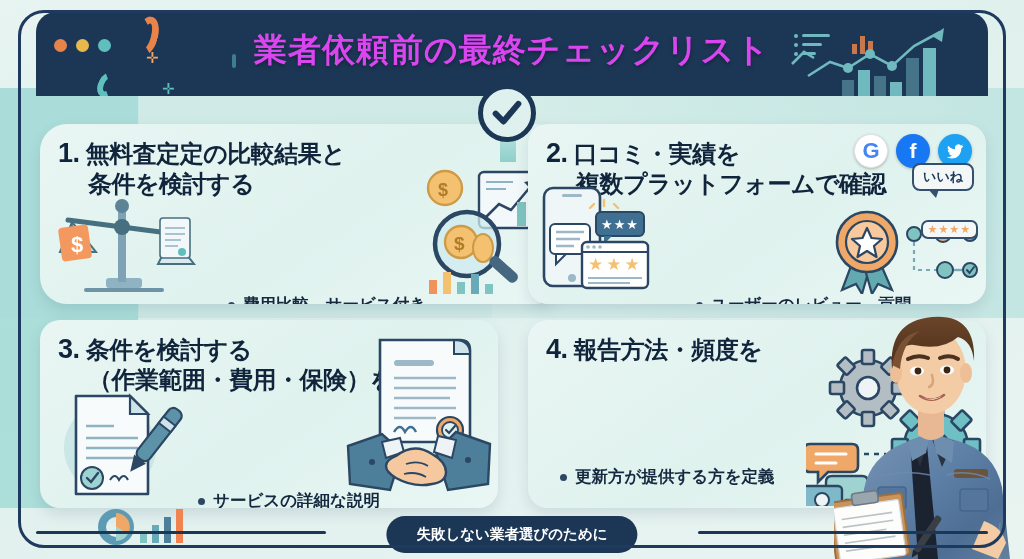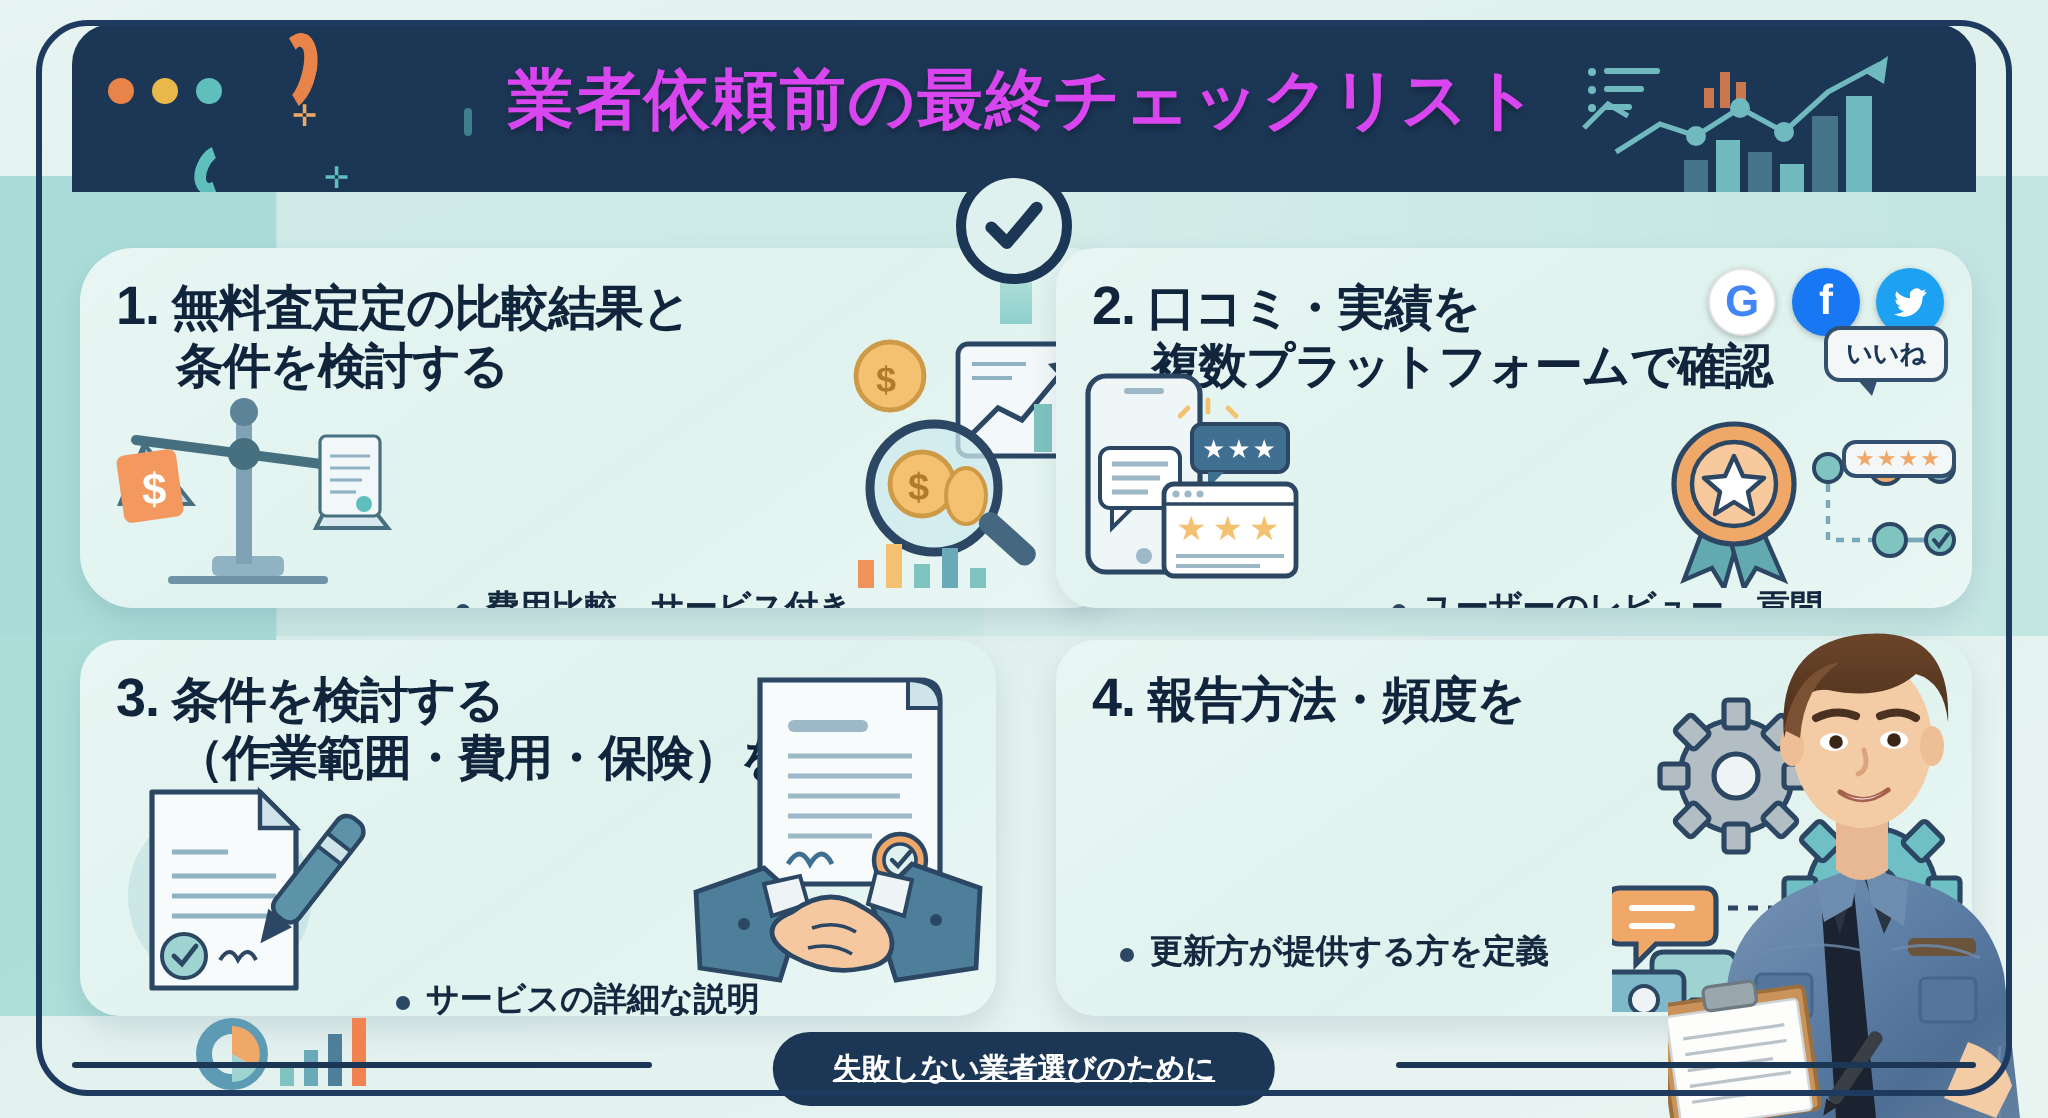--- a/index.html
+++ b/index.html
@@ -111,21 +111,21 @@
     position:absolute; right:8px; top:96px; background:#f4f7f7;
     border:2px solid #33506e; border-radius:7px; padding:1px 5px;
     font-size:11px; color:#f0a868; letter-spacing:1px; z-index:8;
   }
   
   .person { position:absolute; right:0; bottom:0; width:190px; height:268px; z-index:30; }
   
   .footer-pill {
     position: absolute; left: 50%; transform: translateX(-50%); bottom: 6px;
     background: #1c3756; color: #fff; font-size: 14.5px; font-weight: 700;
-    padding: 9px 30px; border-radius: 22px; white-space: nowrap; z-index: 35; text-decoration: underline;
+    padding: 9px 30px; border-radius: 22px; white-space: nowrap; z-index: 35;
   }
   .foot-line { position:absolute; bottom:25px; height:3px; background:#1c3756; border-radius:2px; z-index:34;}
   .fl-left { left: 36px; width: 290px; }
   .fl-right { right: 36px; width: 290px; }
   .botdeco { position:absolute; left:96px; bottom:14px; width:110px; height:40px; z-index:33;}
 </style>
 </head>
 <body>
 
 <div id="stage">

